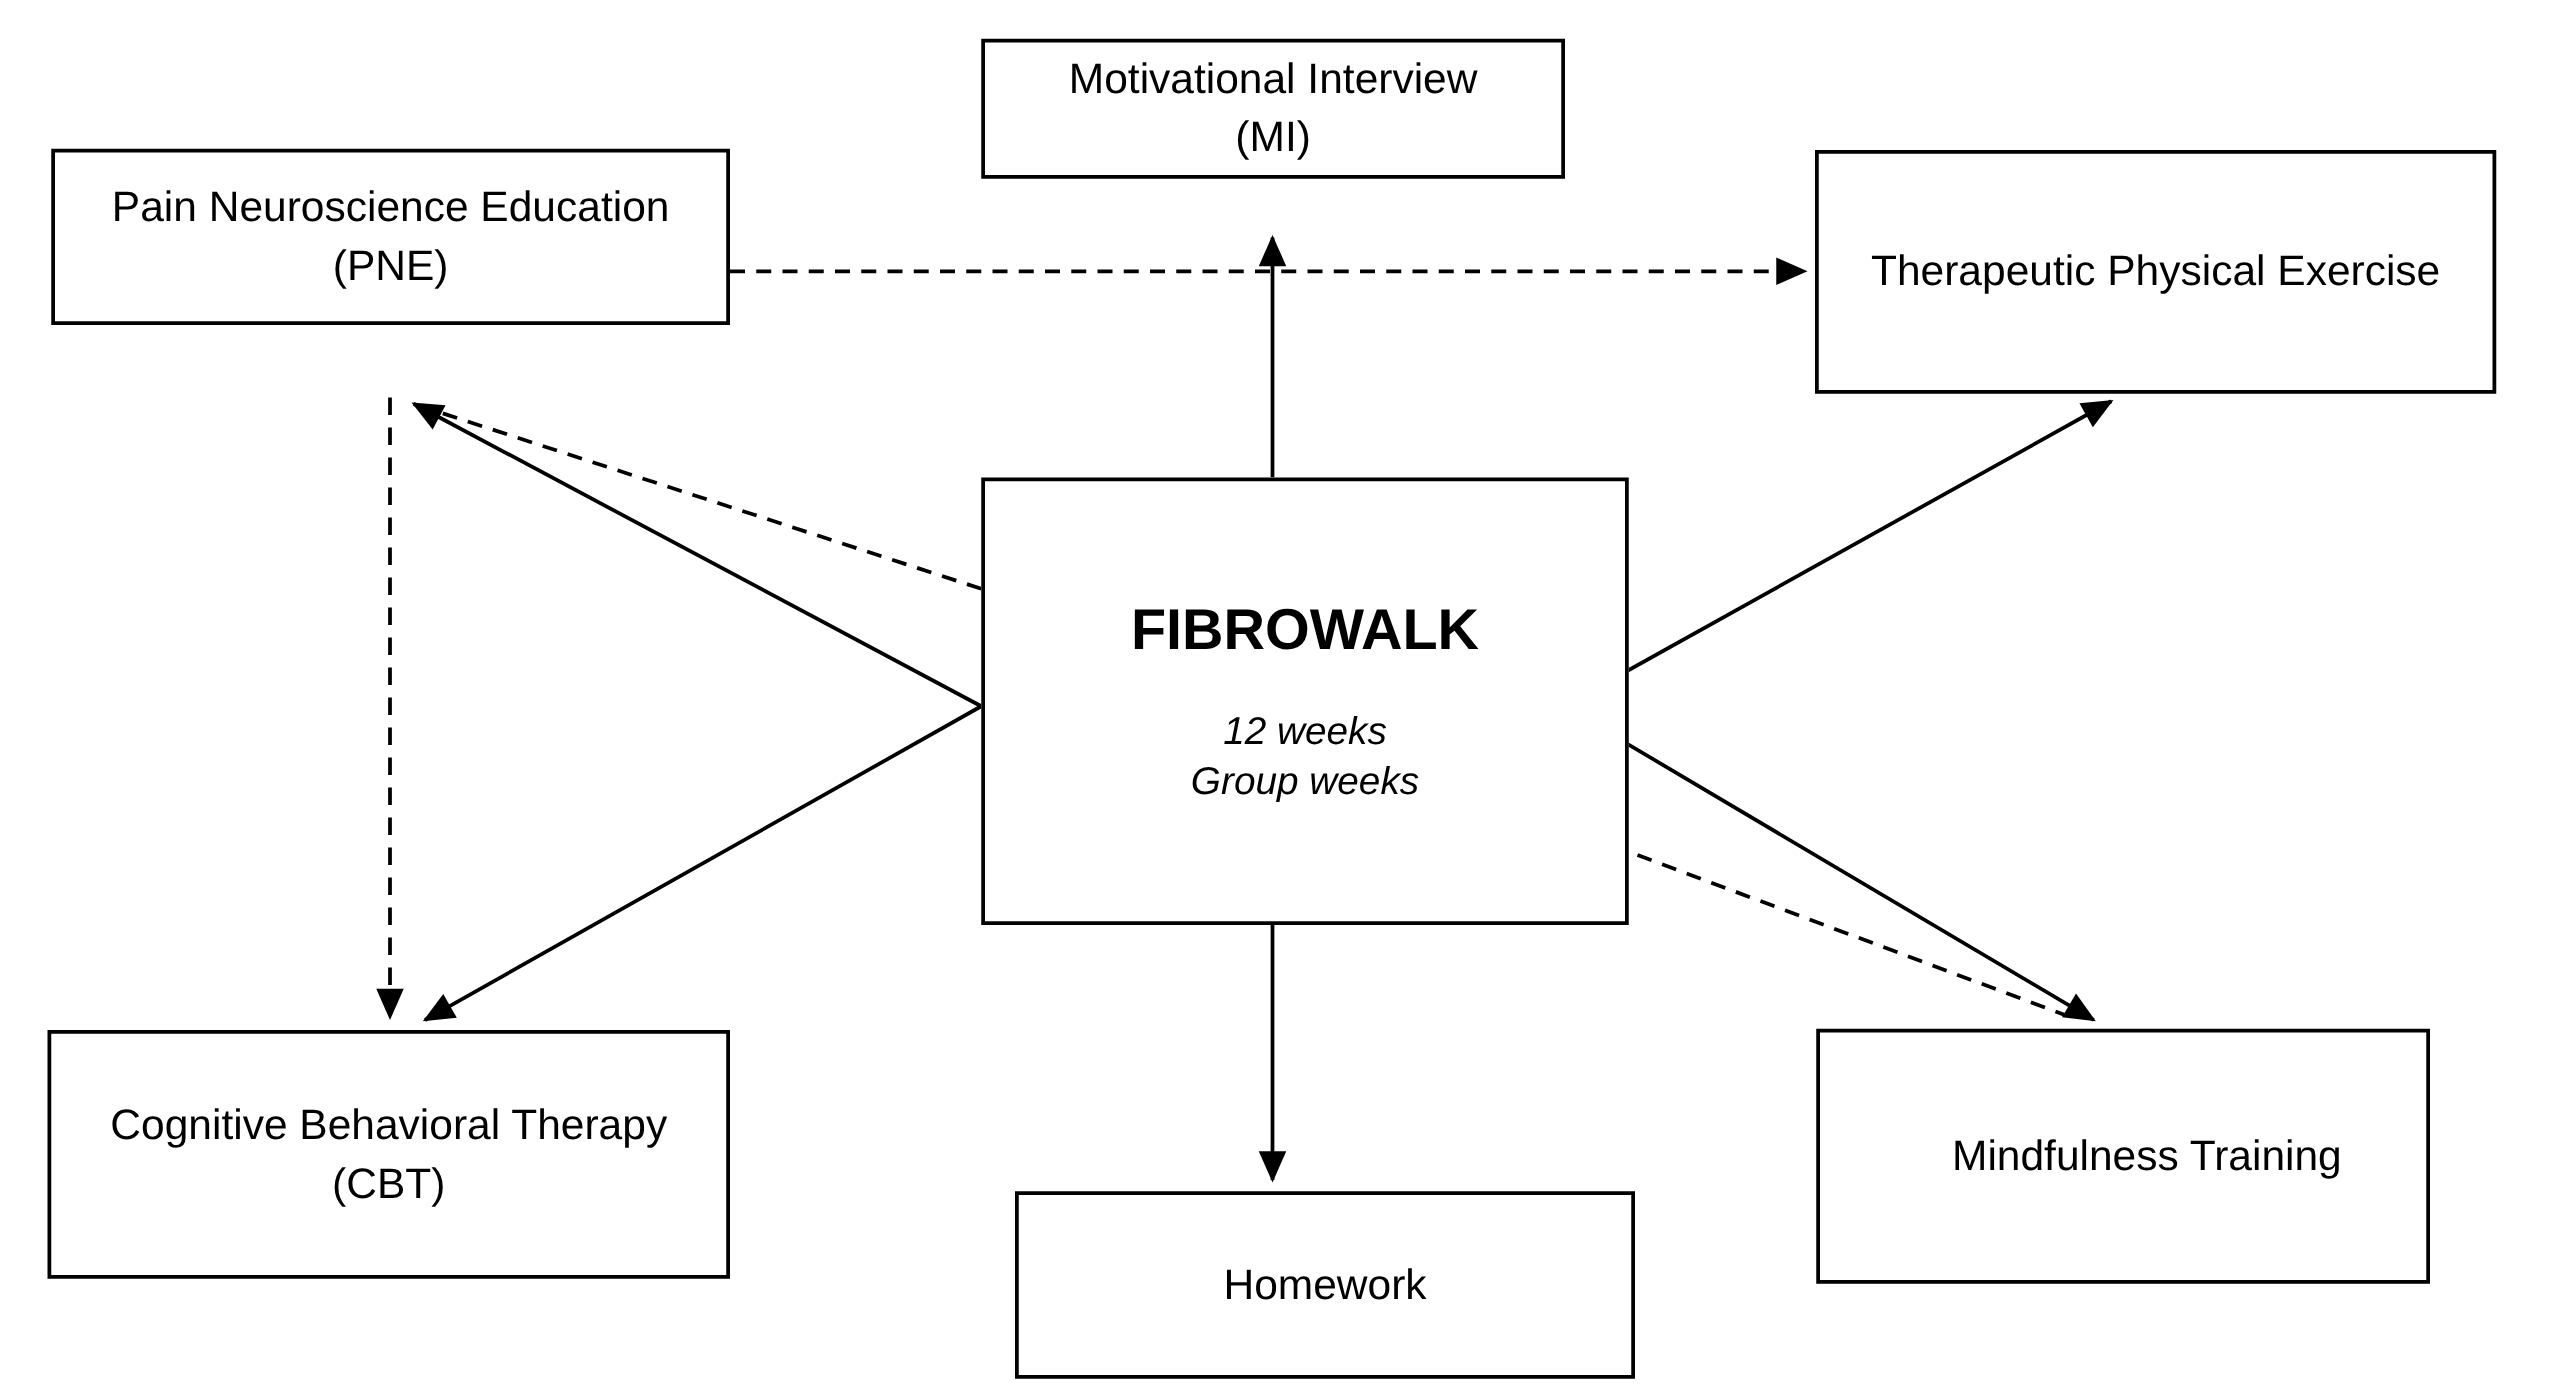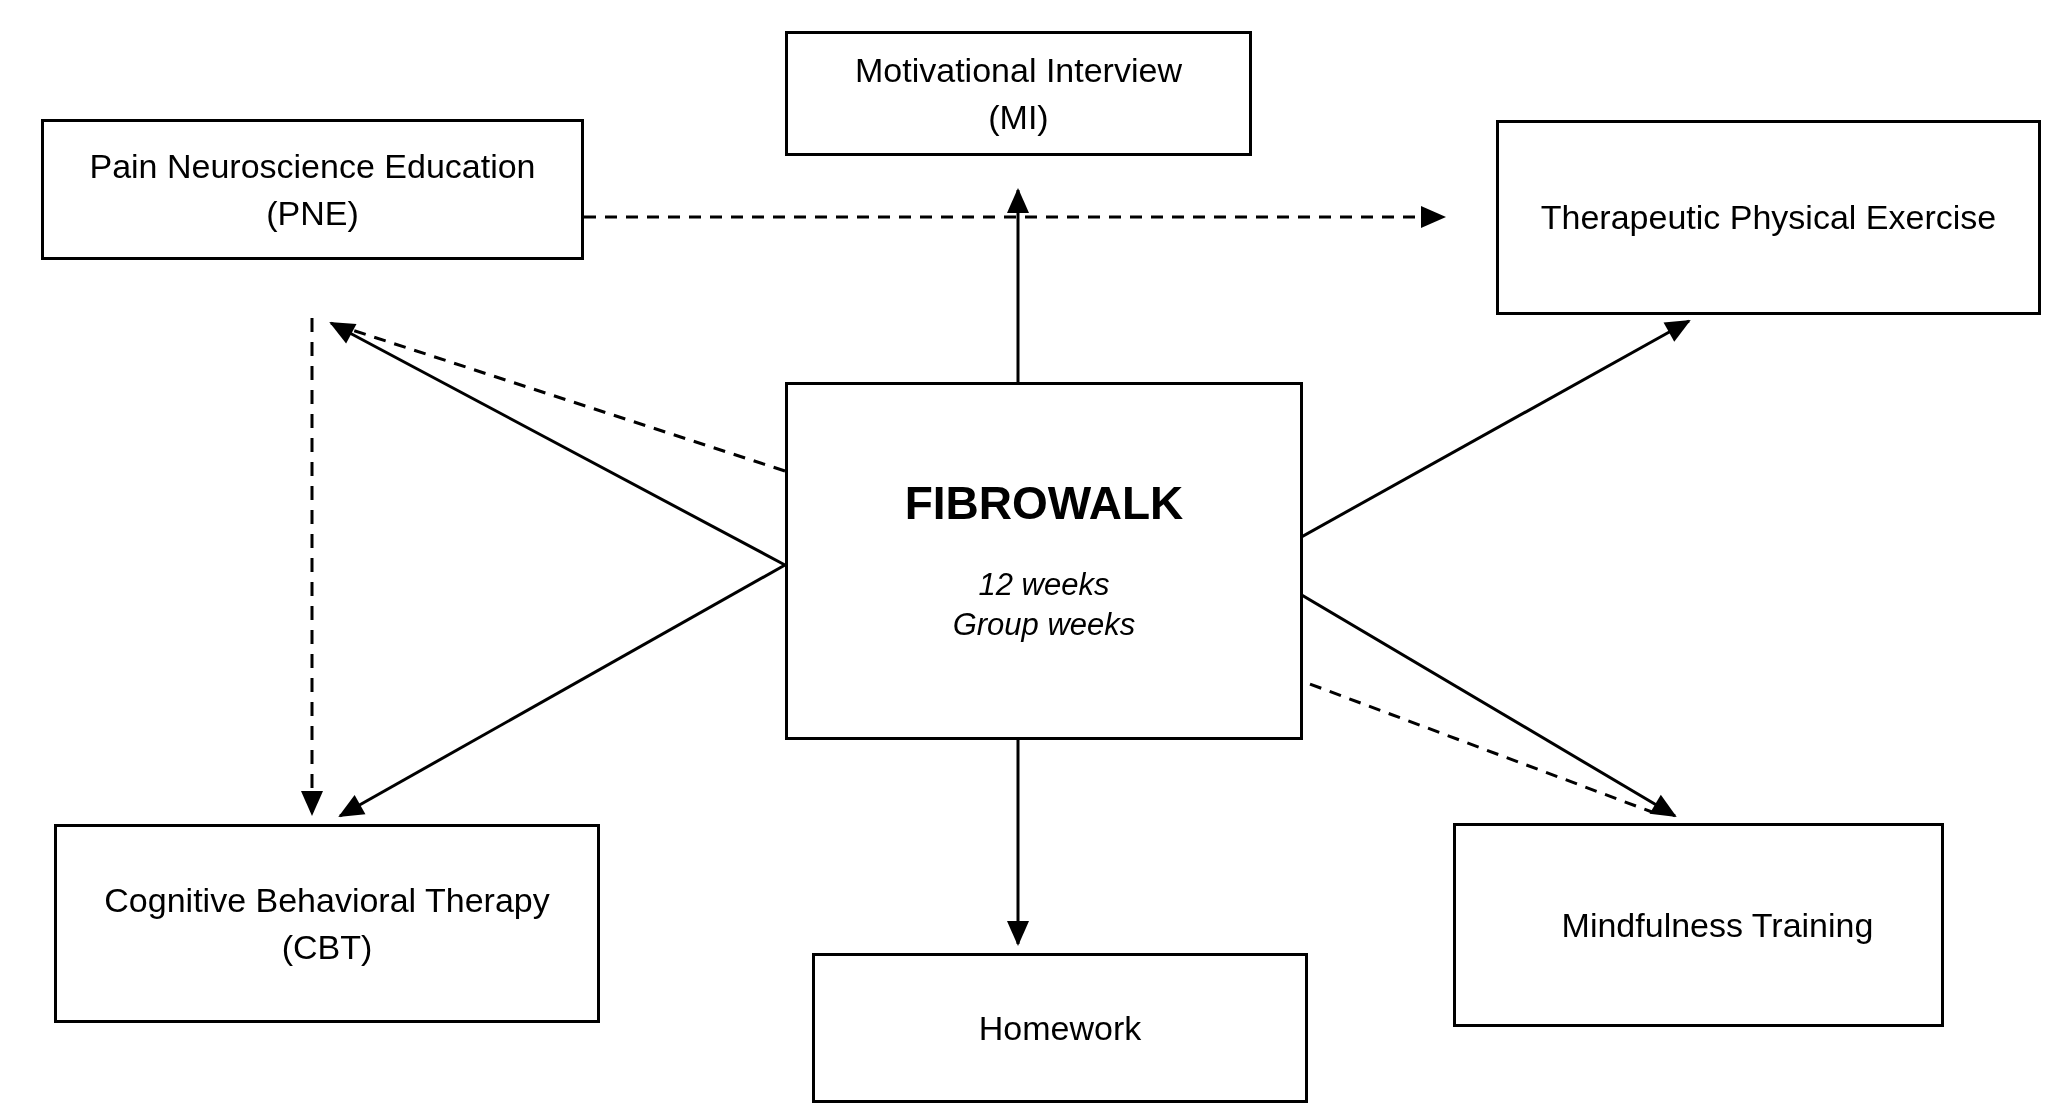--- a/index.html
+++ b/index.html
@@ -29,24 +29,24 @@
     box-sizing: border-box;
     display: flex;
     flex-direction: column;
     align-items: center;
     justify-content: center;
     text-align: center;
     font-size: 34px;
     line-height: 47px;
   }
   .node-pne        { left: 41px;   top: 119px; width: 543px; height: 141px; }
-  .node-mi         { left: 785px;  top: 31px;  width: 467px; height: 125px; }
-  .node-tpe        { left: 1496px; top: 120px; width: 545px; height: 195px; }
+  .node-mi         { left: 785px;  top: 31px;  width: 467px; height: 112px; }
+  .node-tpe        { left: 1452px; top: 120px; width: 545px; height: 195px; }
   .node-fibrowalk  { left: 785px;  top: 382px; width: 518px; height: 358px; }
-  .node-cbt        { left: 38px;   top: 824px; width: 546px; height: 199px; margin-left: 16px; }
+  .node-cbt        { left: 38px;   top: 824px; width: 546px; height: 199px; }
   .node-mind       { left: 1453px; top: 823px; width: 491px; height: 204px; padding-left: 38px; }
   .node-homework   { left: 812px;  top: 953px; width: 496px; height: 150px; }
   .fibro-title {
     font-weight: bold;
     font-size: 46px;
     line-height: 52px;
     margin-bottom: 36px;
   }
   .fibro-sub {
     font-size: 31px;

